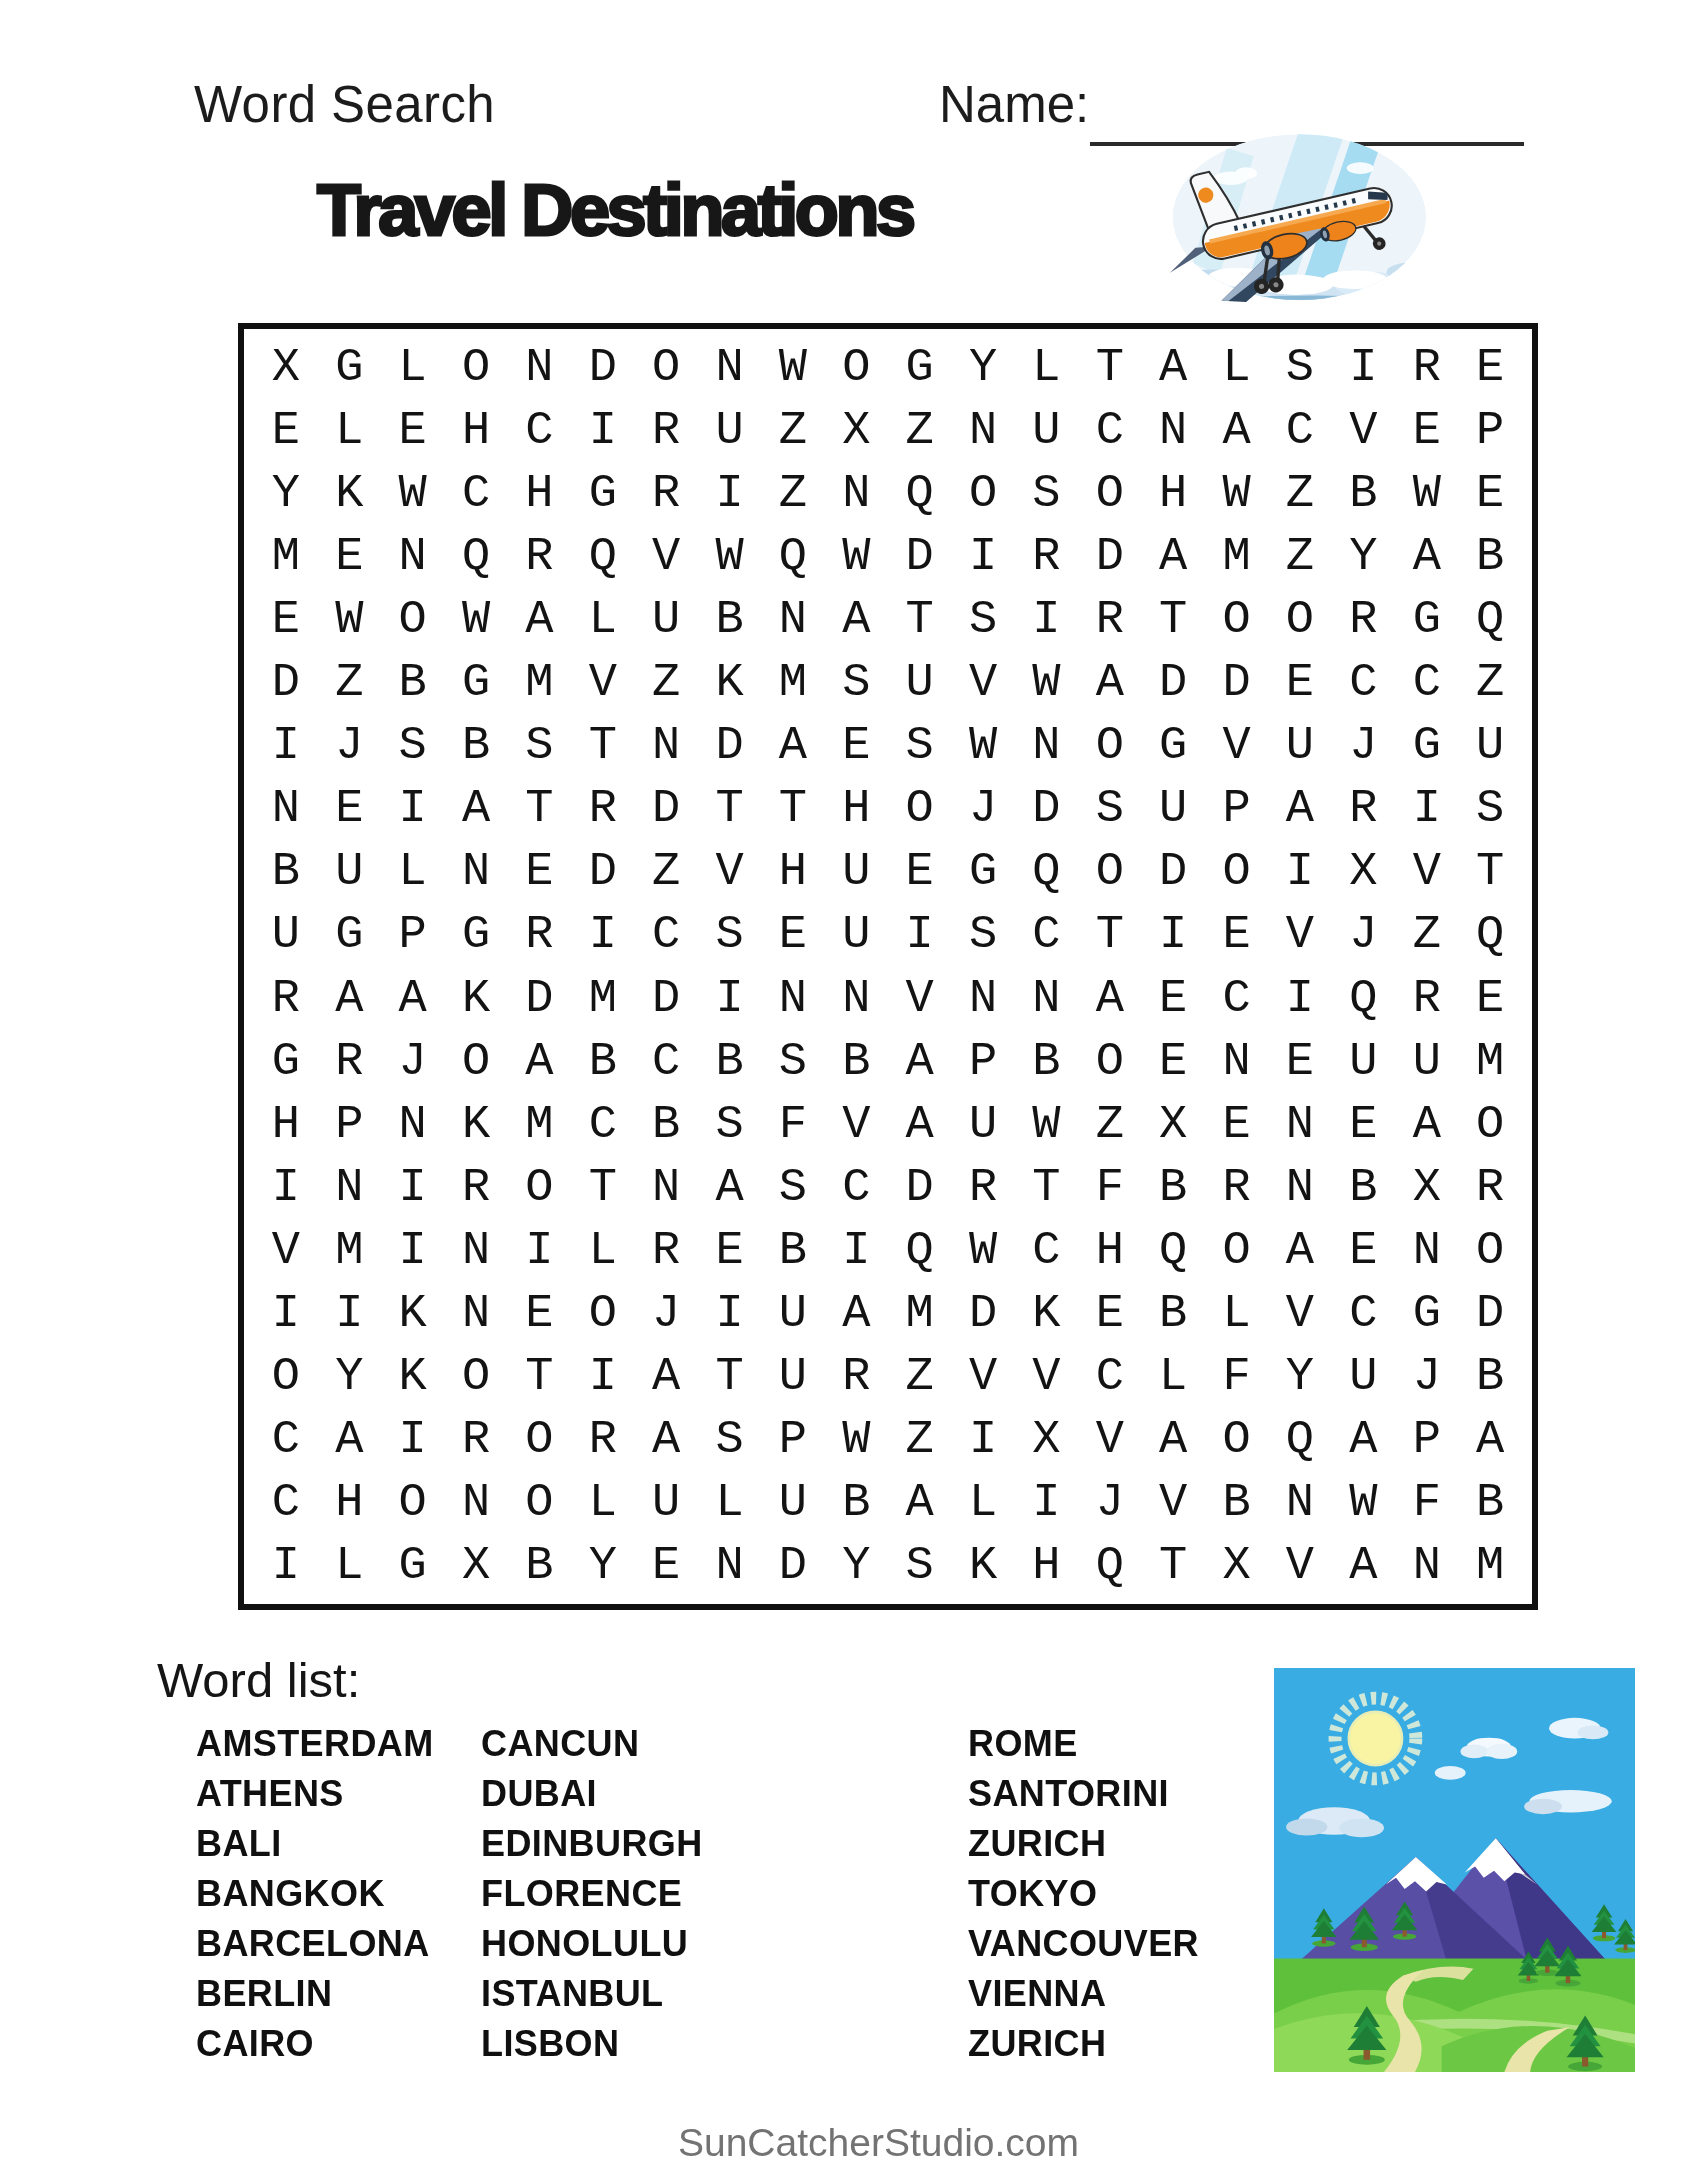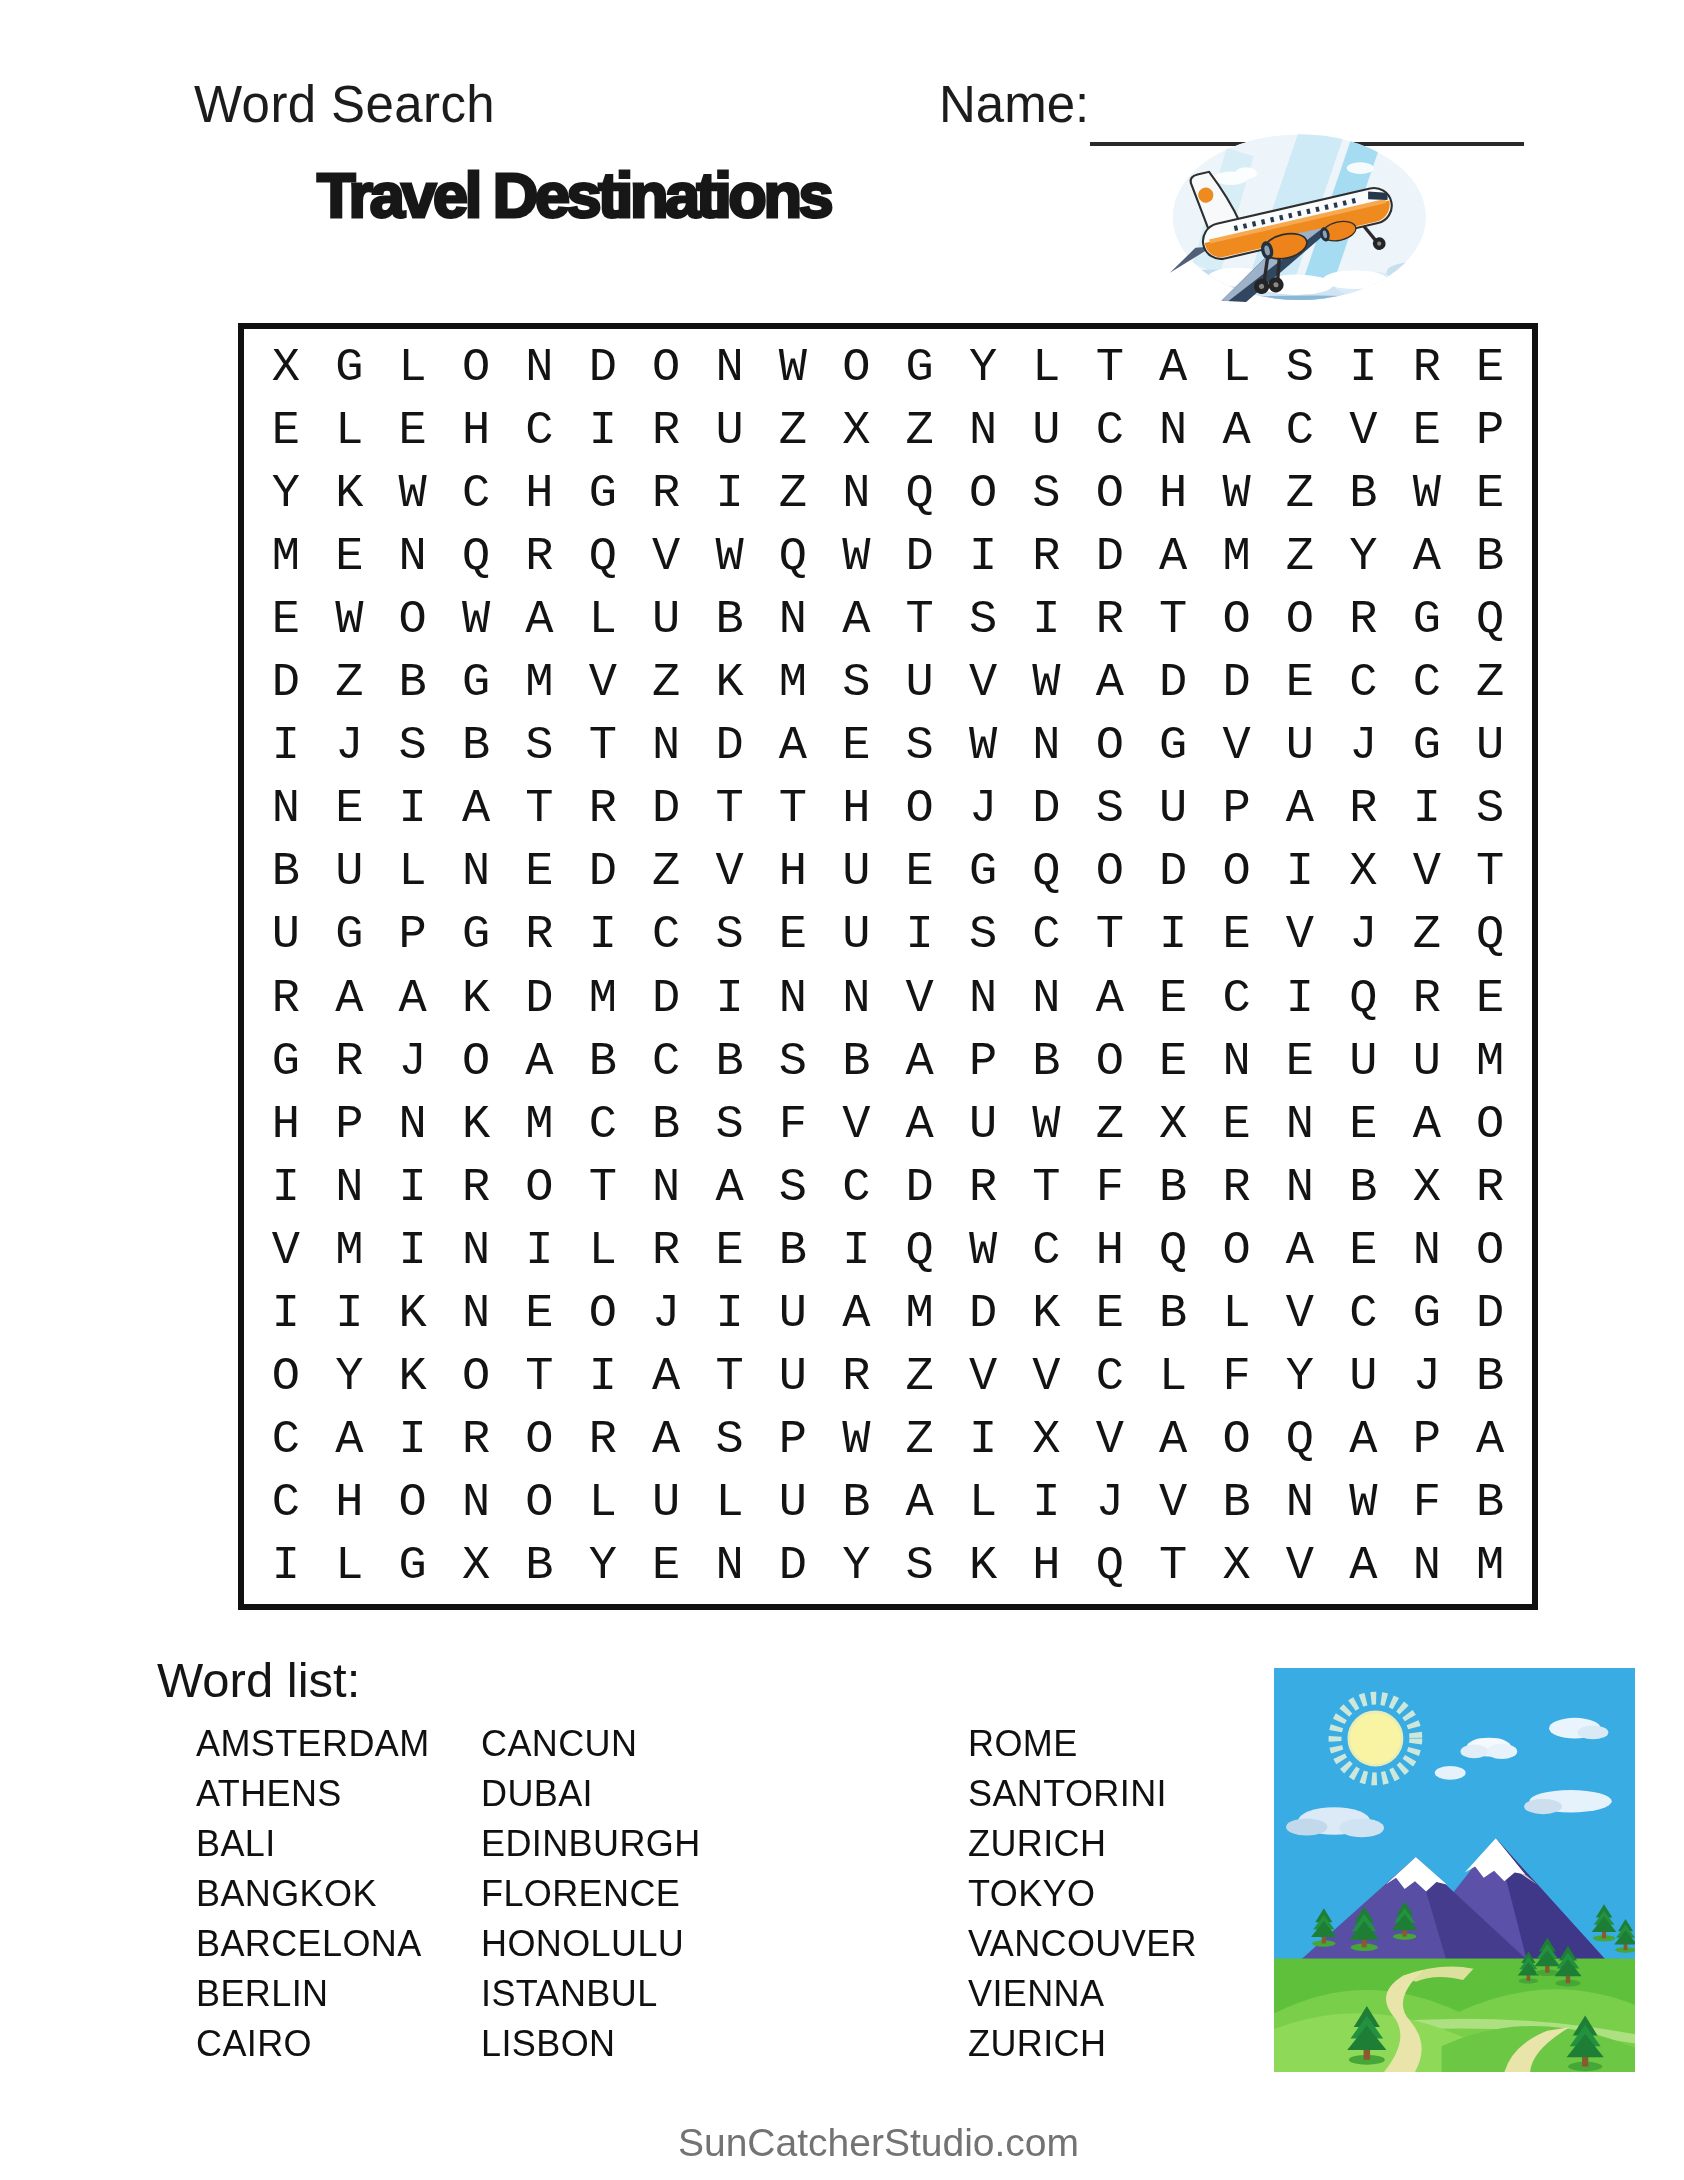--- a/index.html
+++ b/index.html
@@ -13,42 +13,43 @@
   }
   .name-label {
     position:absolute; left:903px; top:75px;
     font-size:51px; font-weight:400; color:#1c1c1c;text-align:center;
   }
   .name-line {
     position:absolute; left:1054px; top:101px; width:434px; height:41px;
     border-bottom:4.3px solid #2a2a2a;
   }
   .puzzle-title {
-    position:absolute; left:281px; top:159px; width:792px;
-    font-size:63px; font-weight:700; letter-spacing:-3.4px; color:#171717;
+    position:absolute; left:281px; top:169px; width:792px;
+    font-size:72px; font-weight:700; letter-spacing:-3.4px; color:#171717;
     -webkit-text-stroke:3px #171717; white-space:nowrap;
   }
   .plane-wrap { position:absolute; left:1123px; top:124px; width:279px; height:182px; }
   .grid-box {
     position:absolute; left:202px; top:323px; width:1300px; height:1287px;
     border:6px solid #101010; box-sizing:border-box;
     display:grid; grid-template-columns:repeat(20,1fr); grid-template-rows:repeat(20,1fr);
     padding:6.8px 10.2px;
   }
   .cell {
     display:flex; align-items:center; justify-content:center;
     font-family:"Liberation Mono", monospace; font-size:47px; color:#131313;
   }
   .wordlist-heading {
     position:absolute; left:121px; top:1652px;
     font-size:49px; font-weight:400; color:#151515;
   }
   .word-col {
     position:absolute; top:1719px; font-size:36px; color:#101010;
     letter-spacing:0.4px;
+    font-weight:bold;
   }
   .word-col .word { height:50px; line-height:50px; }
   .col-1 { left:160px; } .col-2 { left:445px; } .col-3 { left:722px; } .col-4 { left:932px; }
   .scene-wrap { position:absolute; left:1238px; top:1668px; width:361px; height:404px; }
   .footer {
     position:absolute; left:0; top:2121px; width:100%;
     text-align:center; font-size:39px; color:#737373;
   }
 </style>
 </head>

